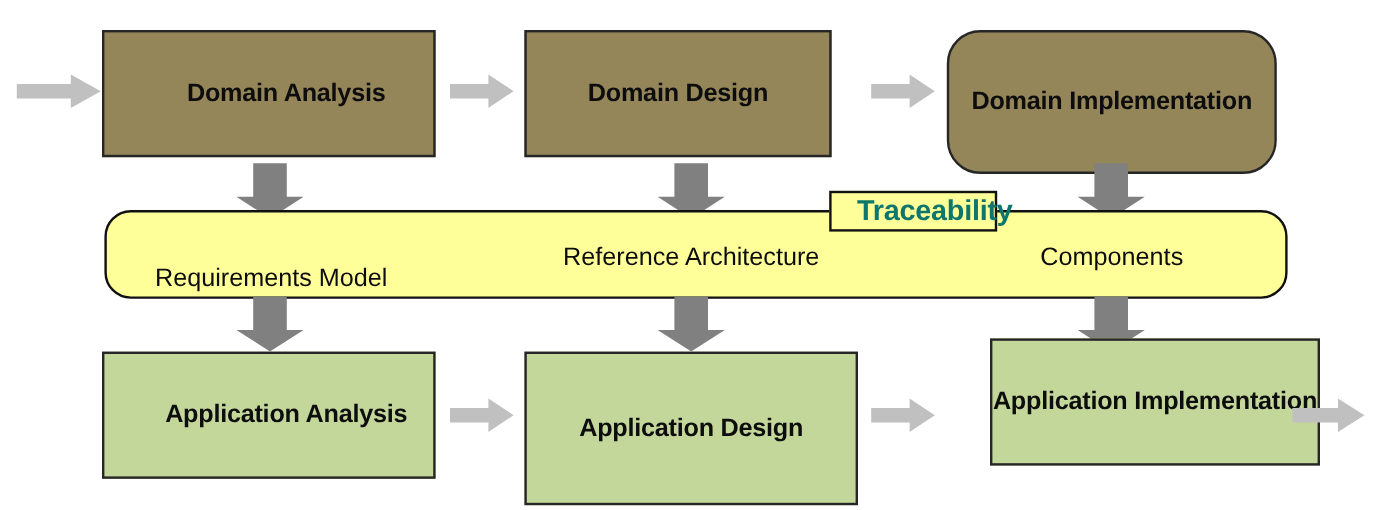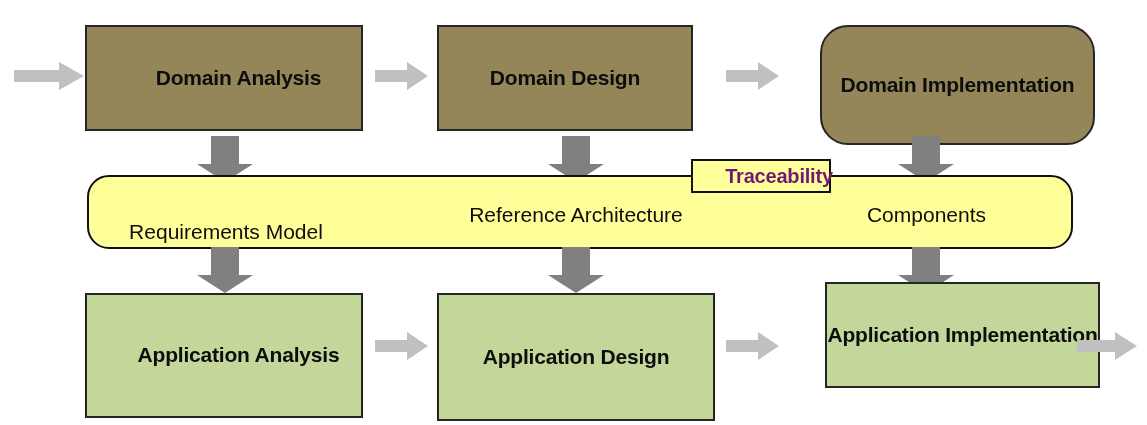--- a/index.html
+++ b/index.html
@@ -55,22 +55,22 @@
   }
   .trace-box {
     position: absolute;
     box-sizing: border-box;
     background: #ffff99;
     border: 2px solid #111111;
     display: flex;
     align-items: center;
     justify-content: center;
     font-weight: bold;
-    font-size: 20px;
-    color: #701a75;
+    font-size: 24px;
+    color: #0f766e;
     letter-spacing: -0.2px;
     z-index: 5;
     padding-left: 36px;
   }
   .arrow-right {
     position: absolute;
   }
   .arrow-down {
     position: absolute;
   }
@@ -103,21 +103,21 @@
   <div class="box domain" style="left:437px; top:25px; width:256px; height:106px;">
     <span>Domain Design</span>
   </div>
 
   <div class="arrow-right" style="left:726px; top:62px; width:53px; height:28px;">
     <svg width="53" height="28" viewBox="0 0 53 28">
       <polygon points="0,8 32,8 32,0 53,14 32,28 32,20 0,20" fill="#c0c0c0"></polygon>
     </svg>
   </div>
 
-  <div class="box domain" style="left:820px; top:25px; width:275px; height:120px;border-radius:28px;">
+  <div class="box domain" style="left:789px; top:25px; width:275px; height:120px;border-radius:28px;">
     <span>Domain Implementation</span>
   </div>
 
   <div class="arrow-down" style="left:197px; top:136px; width:56px; height:46px;">
     <svg width="56" height="46" viewBox="0 0 56 46">
       <polygon points="14,0 42,0 42,28 56,28 28,46 0,28 14,28" fill="#808080"></polygon>
     </svg>
   </div>
   <div class="arrow-down" style="left:548px; top:136px; width:56px; height:46px;">
     <svg width="56" height="46" viewBox="0 0 56 46">
@@ -149,21 +149,21 @@
     <svg width="56" height="46" viewBox="0 0 56 46">
       <polygon points="14,0 42,0 42,28 56,28 28,46 0,28 14,28" fill="#808080"></polygon>
     </svg>
   </div>
   <div class="arrow-down" style="left:898px; top:247px; width:56px; height:46px;">
     <svg width="56" height="46" viewBox="0 0 56 46">
       <polygon points="14,0 42,0 42,28 56,28 28,46 0,28 14,28" fill="#808080"></polygon>
     </svg>
   </div>
 
-  <div class="box application" style="left:85px; top:293px; width:278px; height:125px;padding-left:29px;">
+  <div class="box application" style="left:85px; top:293px; width:278px; height:106px;padding-left:29px;">
     <span>Application Analysis</span>
   </div>
 
   <div class="arrow-right" style="left:375px; top:332px; width:53px; height:28px;">
     <svg width="53" height="28" viewBox="0 0 53 28">
       <polygon points="0,8 32,8 32,0 53,14 32,28 32,20 0,20" fill="#c0c0c0"></polygon>
     </svg>
   </div>
 
   <div class="box application" style="left:437px; top:293px; width:278px; height:128px;">

